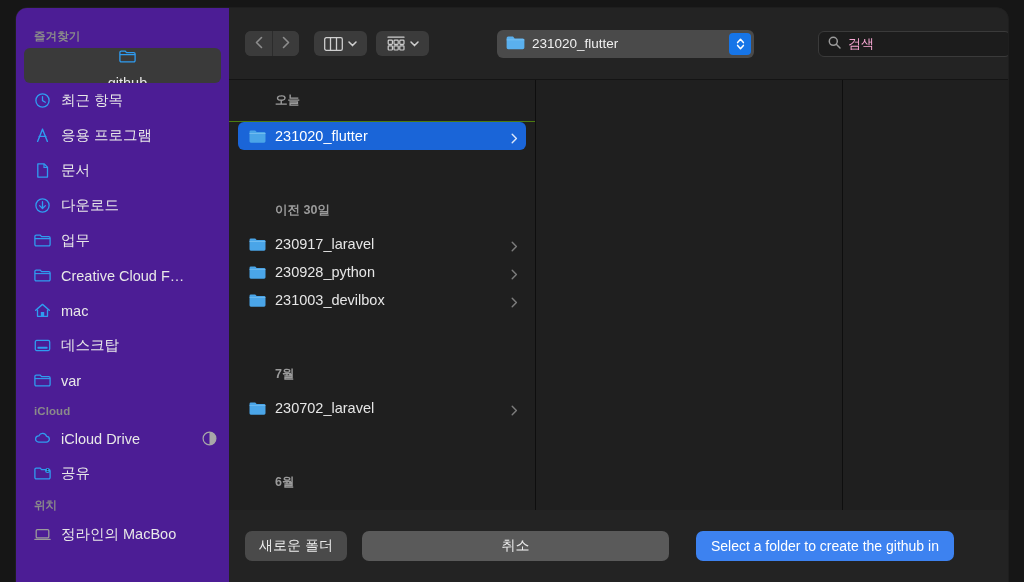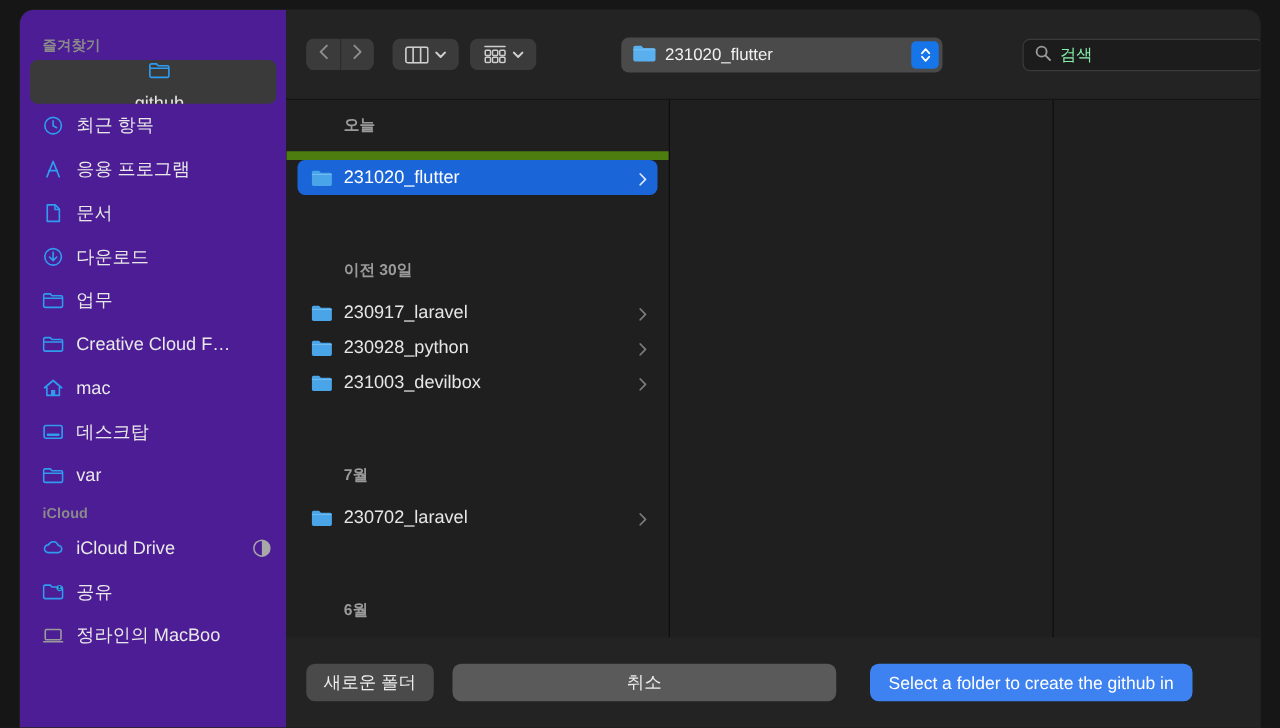--- a/index.html
+++ b/index.html
@@ -135,21 +135,21 @@
   #search-field {
     margin-left:55px;
     width:193px; height:26px;
     background:#1c1c1c;
     border:1px solid #3a3a3a;
     border-radius:6px;
     display:flex;
     align-items:center;
     gap:7px;
     padding-left:9px;
-    color:#86efac;
+    color:#f9a8d4;
     font-size:13px;
   }
 
   
   #columns {
     flex:1;
     display:flex;
     overflow:hidden;
     position:relative;
   }
@@ -161,21 +161,21 @@
   #col1 { width:307px; flex:none; border-right:1px solid #0e0e0e; }
   #col2 { width:307px; flex:none; border-right:1px solid #0e0e0e; }
   #col3 { flex:1; }
 
   .group-head {
     color:#9a9a9a;
     font-size:12.5px;
     font-weight:700;
     padding:12px 0 11px 46px;
   }
-  .group-head.with-rule { border-bottom:7px solid #4d7c0f; padding-bottom:12px; }
+  .group-head.with-rule { border-bottom:1px solid #4d7c0f; padding-bottom:12px; }
   .spacer-lg { height:40px; }
 
   .row {
     height:28px;
     margin:0 9px;
     padding:0 8px 0 11px;
     display:flex;
     align-items:center;
     gap:9px;
     border-radius:6px;
@@ -329,20 +329,21 @@
         <span class="sb-icon">
           <svg width="17" height="17" viewBox="0 0 17 17">
             <path d="M0.9 4.4 A1.3 1.3 0 0 1 2.2 3.1 H6.2 L7.6 4.6 H14.8 A1.3 1.3 0 0 1 16.1 5.9 V12.6 A1.3 1.3 0 0 1 14.8 13.9 H2.2 A1.3 1.3 0 0 1 0.9 12.6 Z" fill="none" stroke="#2f9cf0" stroke-width="1.3"></path>
             <circle cx="13.6" cy="5.4" r="2.5" fill="#2f9cf0"></circle>
             <circle cx="13.6" cy="4.6" r="0.8" fill="#232323"></circle>
             <path d="M12.2 6.8 A1.6 1.6 0 0 1 15 6.8 Z" fill="#232323"></path>
           </svg>
         </span>
         <span class="sb-label">공유</span>
       </div>
+      <div class="sb-section">위치</div>
       <div class="sb-item">
         <span class="sb-icon">
           <svg width="17" height="17" viewBox="0 0 17 17">
             <rect x="2.2" y="3.6" width="12.6" height="8.2" rx="1.1" fill="none" stroke="#9a9a9a" stroke-width="1.3"></rect>
             <path d="M0.9 13.4 H16.1" stroke="#9a9a9a" stroke-width="1.3" stroke-linecap="round"></path>
           </svg>
         </span>
         <span class="sb-label">정라인의 MacBoo</span>
       </div>
     </div>

